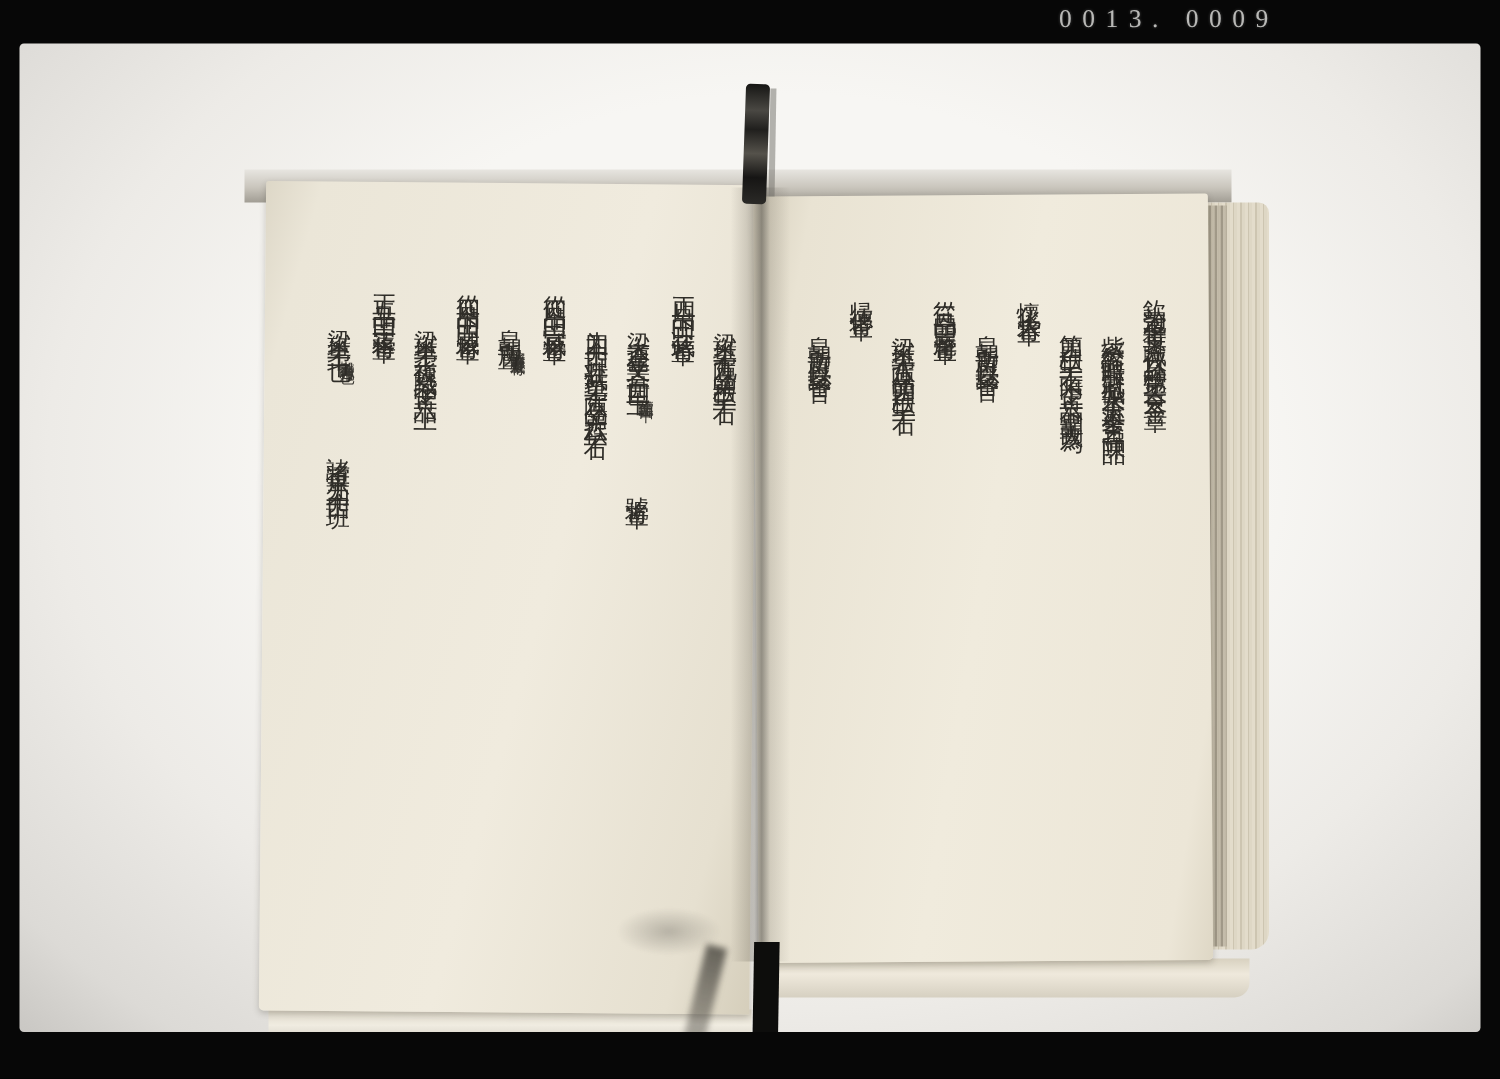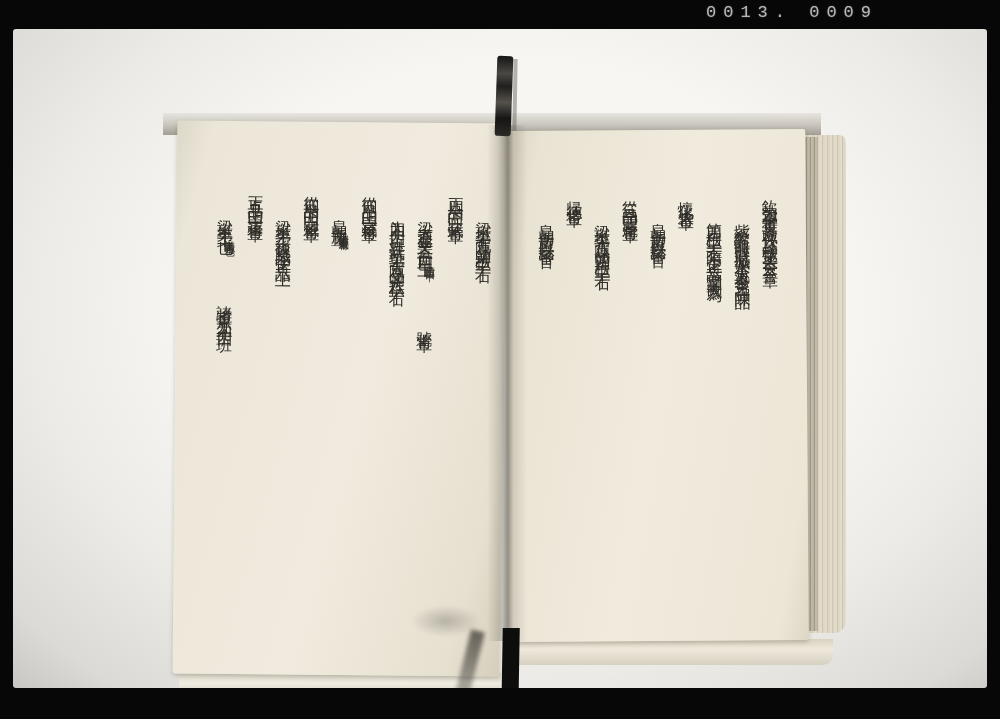--- a/index.html
+++ b/index.html
@@ -1,19 +1,19 @@
 <!DOCTYPE html>
 <html lang="ja"><head>
 <meta charset="utf-8">
 <style>
   html,body{margin:0;padding:0;background:#050505;}
   .frame{position:relative;width:1000px;height:719px;background:#070707;overflow:hidden;
          font-family:"DejaVu Serif","Liberation Serif",serif;}
   .counter{position:absolute;top:3px;left:706px;color:#c9c9c6;
-           font-family:Liberation Mono, monospace;
+           font-family:Liberation Serif, serif;
            font-size:17px;letter-spacing:7px;opacity:.92;text-shadow:0 0 2px rgba(255,255,255,.3);}
   .photo{position:absolute;left:13px;top:29px;width:974px;height:659px;border-radius:3px;overflow:hidden;
          background:radial-gradient(ellipse at 52% 42%, #f7f6f3 45%, #edebe7 68%, #dcdad6 90%, #c9c7c3 100%);}
   
   .top-edge{position:absolute;left:150px;top:84px;width:658px;height:22px;
             background:linear-gradient(to bottom,#e7e5e0 0%,#c9c5bc 55%,#a19d94 100%);}
   
   .fore-edge{position:absolute;left:792px;top:106px;width:41px;height:498px;border-radius:0 7px 12px 0;
              background:repeating-linear-gradient(to right,#e3dccb 0 2px,#cdc5b1 2px 3px,#ded7c5 3px 5px);}
   .fore-edge-dark{position:absolute;left:792px;top:108px;width:13px;height:494px;opacity:.85;

